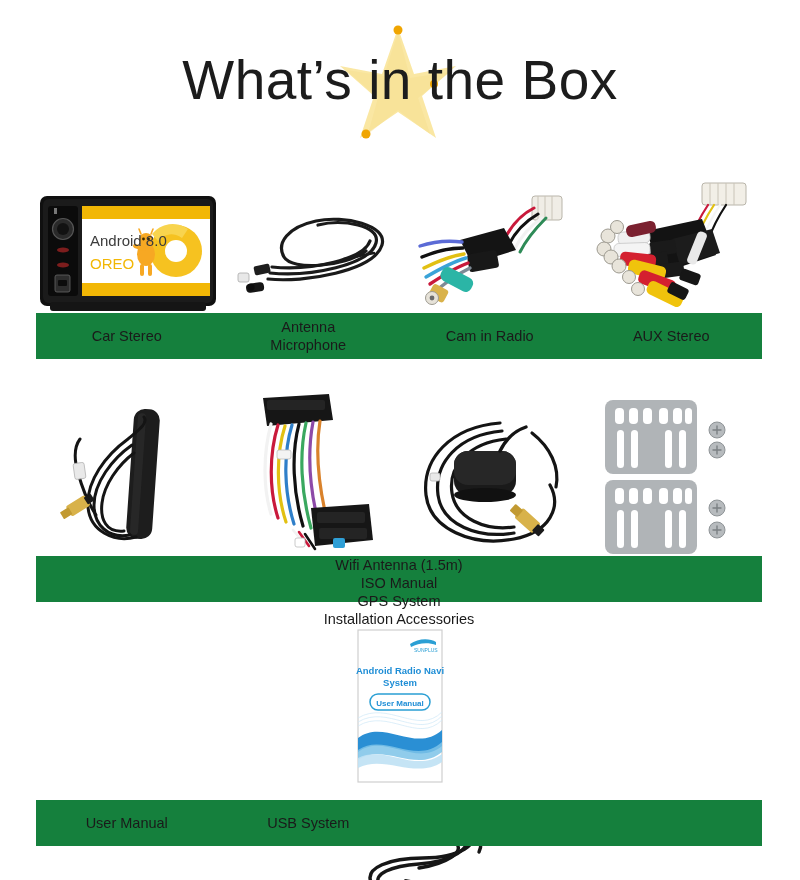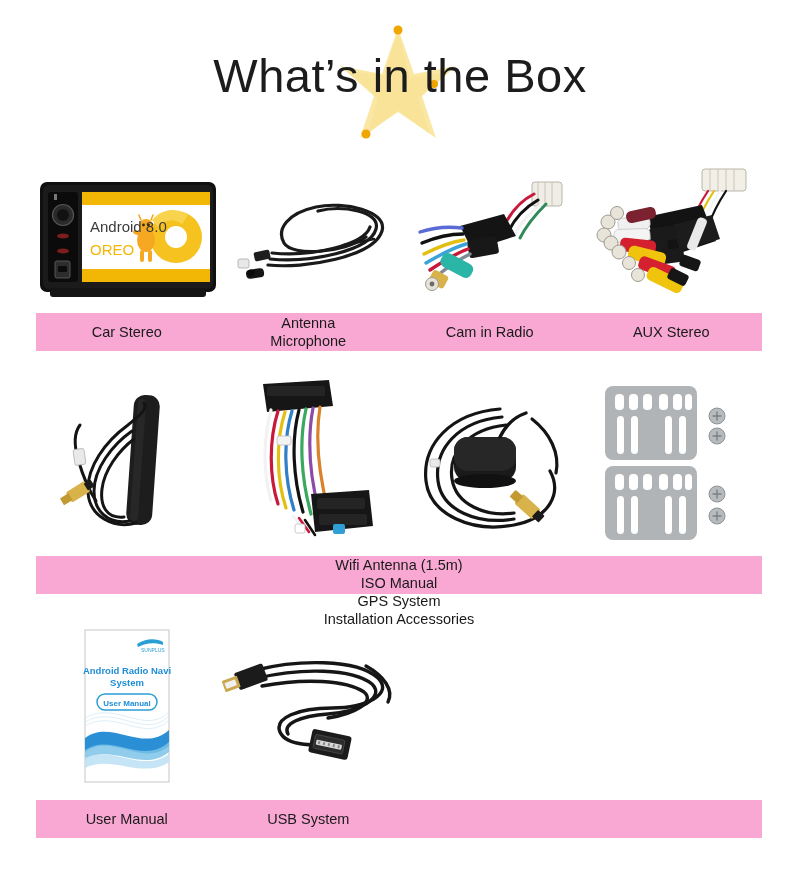--- a/index.html
+++ b/index.html
@@ -24,49 +24,49 @@
   .star-wrap {
     position: absolute;
     left: 338px; top: 22px;
     width: 120px; height: 120px;
   }
   .title {
     position: absolute;
     left: 0; top: 50px;
     width: 800px;
     text-align: center;
-    font-size: 47px;
+    font-size: 55px;
     font-weight: 400;
     color: #1c1c1c;
     letter-spacing: 0.5px;
     line-height: 1.1;
     font-family: "Liberation Sans", sans-serif;
   }
 
   
   .row { position: absolute; left: 0; width: 800px; }
   .items {
     position: absolute;
-    left: 36px; top: 0;
+    left: 36px; top: 14px;
     width: 726px;
     display: flex;
   }
   .cell {
     flex: 1 1 0;
     position: relative;
     display: flex;
     align-items: center;
     justify-content: center;
   }
   .labelbar {
     position: absolute;
     left: 36px;
     width: 726px;
-    height: 38px;
-    background: #f9a8d4;
+    height: 46px;
+    background: #15803d;
     display: flex;
   }
   .lbl {
     flex: 1 1 0;
     display: flex;
     align-items: center;
     justify-content: center;
     text-align: center;
     font-size: 14.5px;
     color: #1a1a1a;
@@ -78,21 +78,21 @@
 
   .r1 { top: 160px; height: 200px; }
   .r1 .items { height: 150px; }
   .r1 .labelbar { top: 153px; }
 
   .r2 { top: 368px; height: 208px; }
   .r2 .items { height: 185px; }
   .r2 .labelbar { top: 188px; flex-direction: column; }
 
   .r3 { top: 612px; height: 250px; }
-  .r3 .items { height: 188px; }
+  .r3 .items { height: 188px; flex-direction: column; }
   .r3 .labelbar { top: 188px; }
 
   
   .bar-mask {
     position: absolute;
     background: #ffffff;
   }
 
   
   .art { display: block; }

